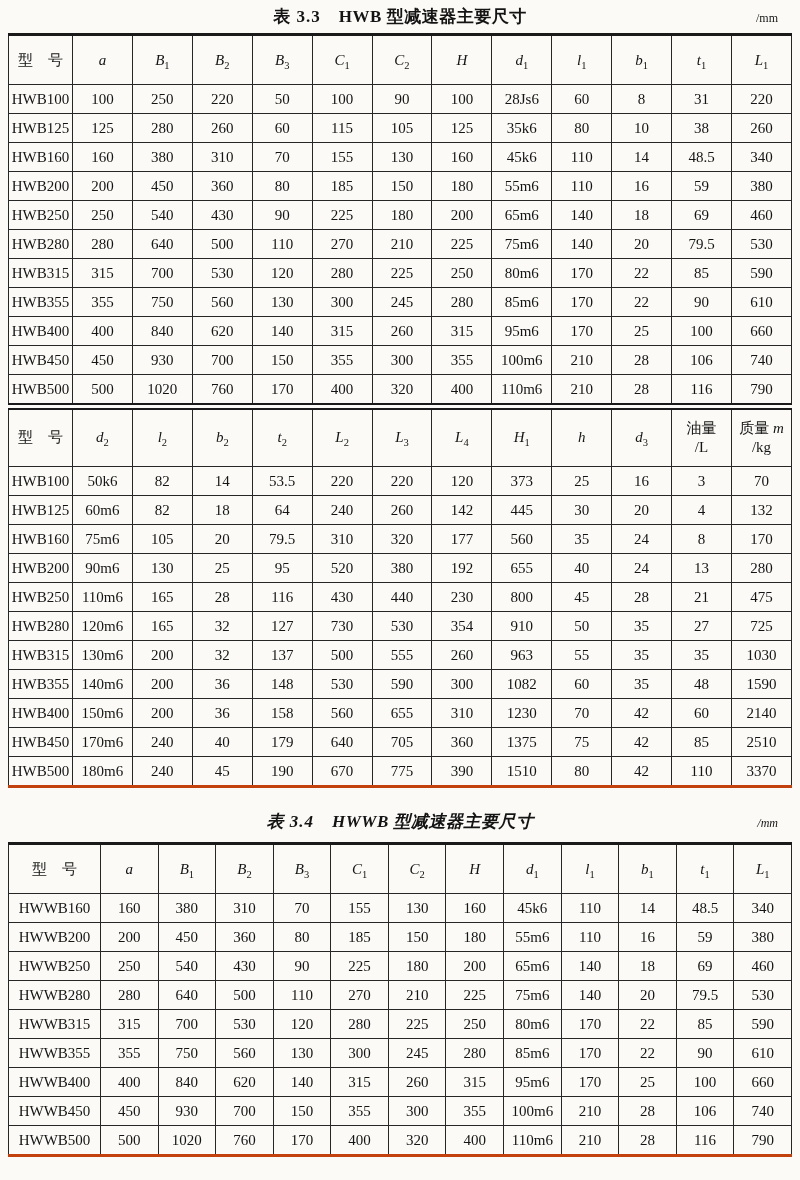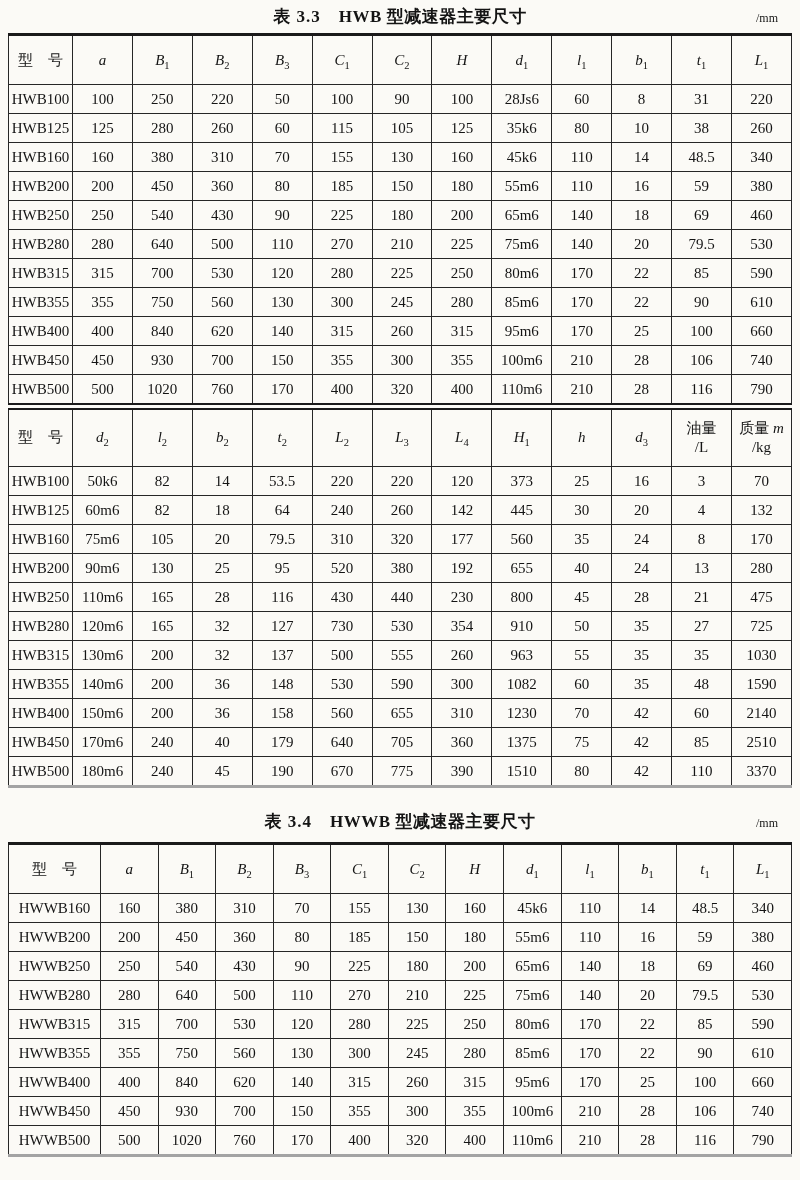--- a/index.html
+++ b/index.html
@@ -22,28 +22,28 @@
     margin-bottom: 4px;
   }
   .caption .cap-label { margin-right: 18px; letter-spacing: 1px; }
   .caption .cap-title { letter-spacing: 0.5px; margin-top: 22px; }
   .caption .cap-unit {
     position: absolute;
     right: 14px; top: 1px;
     font-weight: normal;
     font-size: 12px;
   }
-  .caption2 { margin-top: 22px; margin-bottom: 8px; }
+  .caption2 { margin-top: 22px; margin-bottom: 8px; font-style: italic; }
 
   table.dim-table {
     width: 100%;
     border-collapse: collapse;
     table-layout: fixed;
     border-top: 3px solid #1a1a1a;
-    border-bottom: 3px solid #a3a3a3;
+    border-bottom: 3px solid #c2410c;
     background: transparent;
   }
   .dim-table th, .dim-table td {
     border: 1px solid #262626;
     text-align: center;
     vertical-align: middle;
     padding: 0 1px;
     font-size: 15px;
     overflow: hidden;
     white-space: nowrap;

